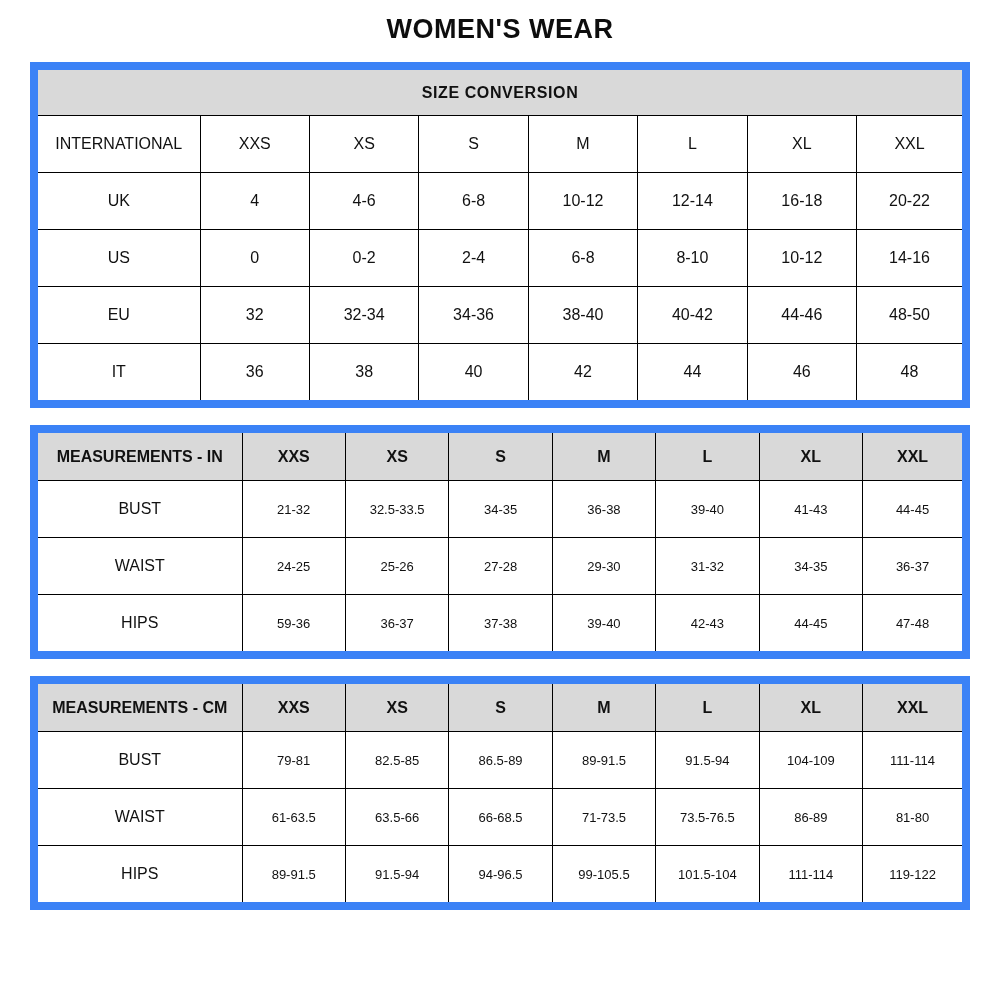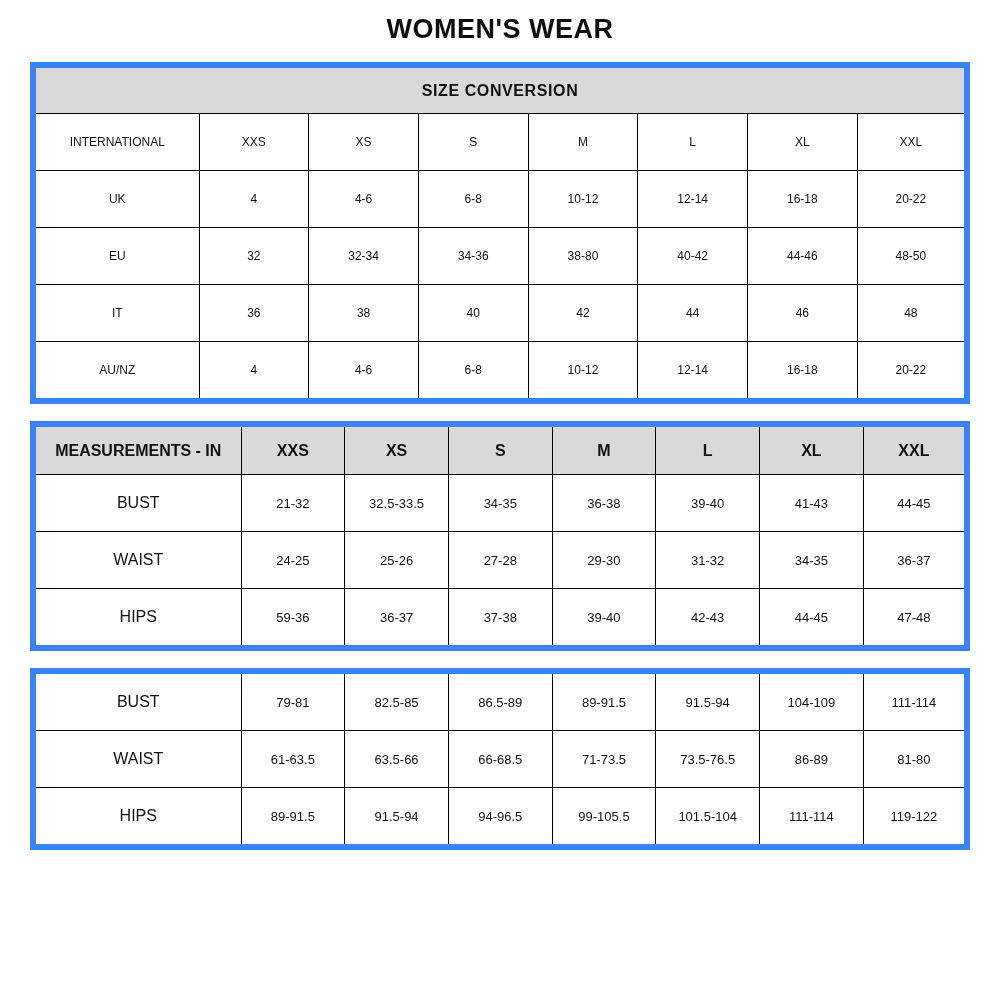--- a/index.html
+++ b/index.html
@@ -22,35 +22,35 @@
     font-size: 27px;
     font-weight: 700;
     letter-spacing: 0.5px;
     color: #0d0d0d;
   }
   table {
     border-collapse: collapse;
     table-layout: fixed;
     width: 940px;
     margin: 17px auto 8px auto;
-    border: 6px solid #3b82f6;
+    border: 8px solid #3b82f6;
   }
   td, th {
     border: 1.5px solid #000;
     text-align: center;
     vertical-align: middle;
     padding: 0 4px;
     overflow: hidden;
     white-space: nowrap;
   }
   
   #size-conversion col.label-col { width: 166px; }
   #size-conversion td, #size-conversion th {
     height: 56px;
-    font-size: 12px;
+    font-size: 16px;
   }
   #size-conversion th {
     font-weight: 400;
     background: #ffffff;
   }
   #size-conversion td.banner {
     background: #d9d9d9;
     font-weight: 700;
     font-size: 16px;
     height: 45px;
@@ -108,49 +108,49 @@
           <td class="label-col-cell">UK</td>
           <td>4</td>
           <td>4-6</td>
           <td>6-8</td>
           <td>10-12</td>
           <td>12-14</td>
           <td>16-18</td>
           <td>20-22</td>
         </tr>
         <tr>
+          <td class="label-col-cell">US</td>
+          <td>0</td>
+          <td>0-2</td>
+          <td>2-4</td>
+          <td>6-8</td>
+          <td>8-10</td>
+          <td>10-12</td>
+          <td>14-16</td>
+        </tr>
+        <tr>
           <td class="label-col-cell">EU</td>
           <td>32</td>
           <td>32-34</td>
           <td>34-36</td>
-          <td>38-80</td>
+          <td>38-40</td>
           <td>40-42</td>
           <td>44-46</td>
           <td>48-50</td>
         </tr>
         <tr>
           <td class="label-col-cell">IT</td>
           <td>36</td>
           <td>38</td>
           <td>40</td>
           <td>42</td>
           <td>44</td>
           <td>46</td>
           <td>48</td>
         </tr>
-        <tr>
-          <td class="label-col-cell">AU/NZ</td>
-          <td>4</td>
-          <td>4-6</td>
-          <td>6-8</td>
-          <td>10-12</td>
-          <td>12-14</td>
-          <td>16-18</td>
-          <td>20-22</td>
-        </tr>
       </tbody>
   </table>
 
   <table id="measurements-in">
     <colgroup>
       <col class="label-col">
         <col>
         <col>
         <col>
         <col>
@@ -208,20 +208,30 @@
         <col>
         <col>
         <col>
         <col>
         <col>
         <col>
         <col>
     </colgroup>
     <tbody>
         <tr>
+          <th>MEASUREMENTS - CM</th>
+          <th>XXS</th>
+          <th>XS</th>
+          <th>S</th>
+          <th>M</th>
+          <th>L</th>
+          <th>XL</th>
+          <th>XXL</th>
+        </tr>
+        <tr>
           <td class="label-col-cell">BUST</td>
           <td>79-81</td>
           <td>82.5-85</td>
           <td>86.5-89</td>
           <td>89-91.5</td>
           <td>91.5-94</td>
           <td>104-109</td>
           <td>111-114</td>
         </tr>
         <tr>

